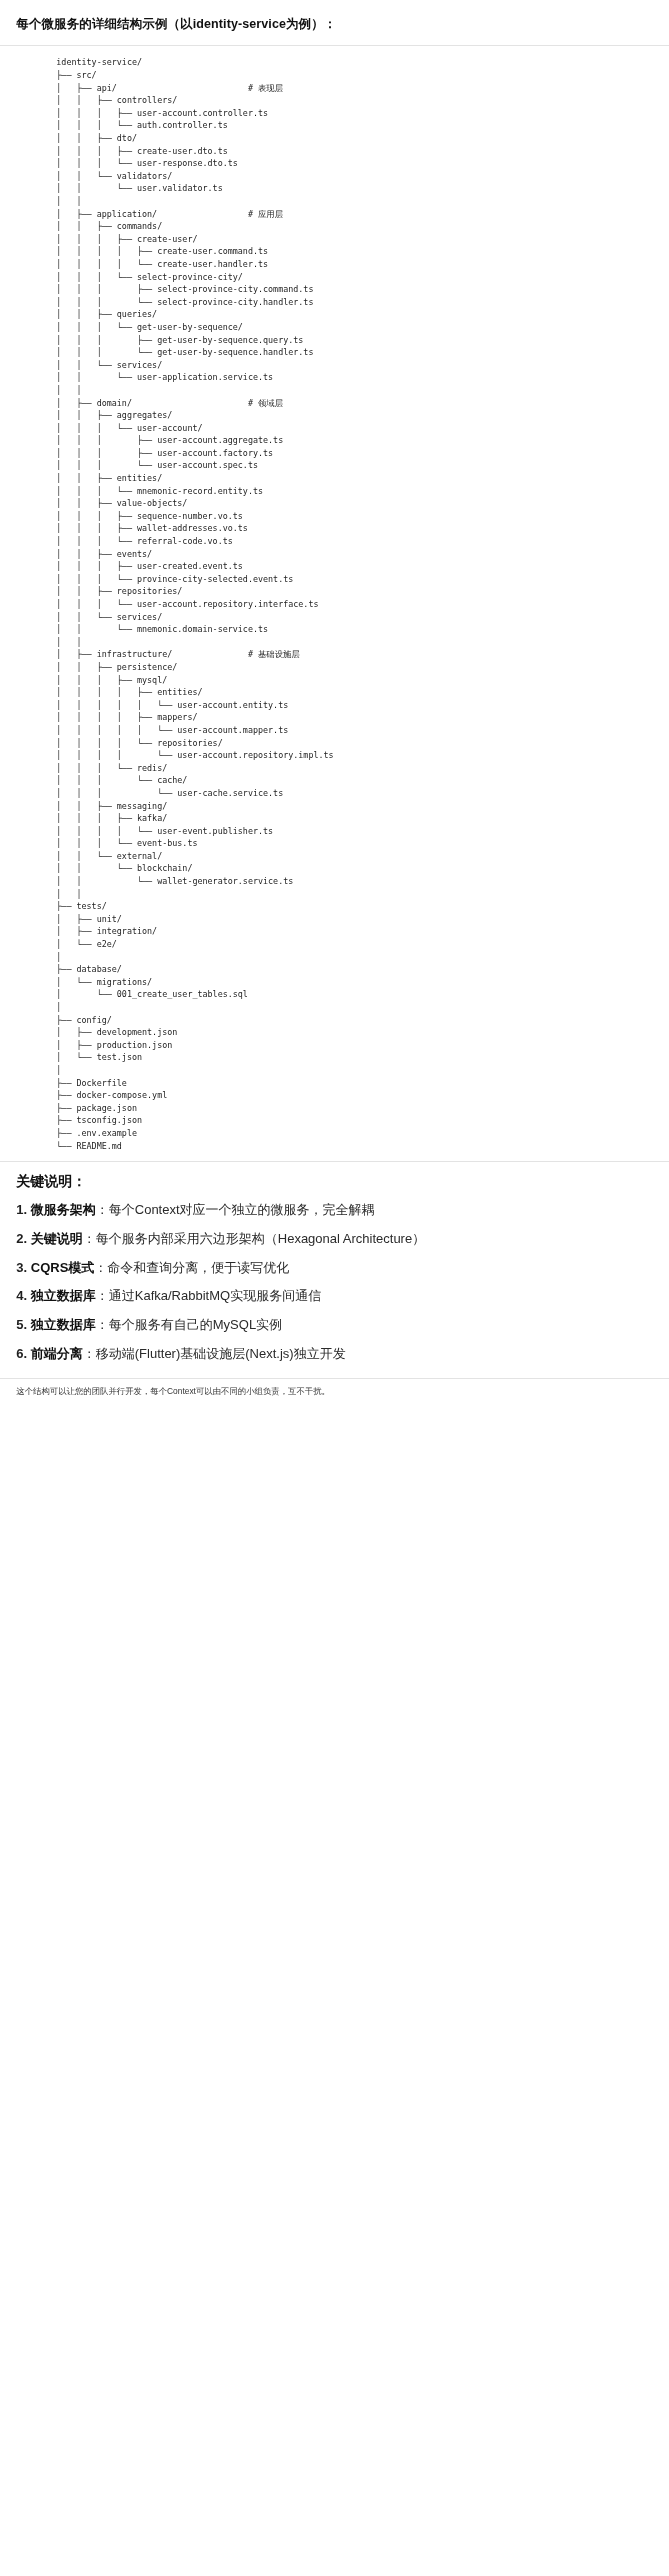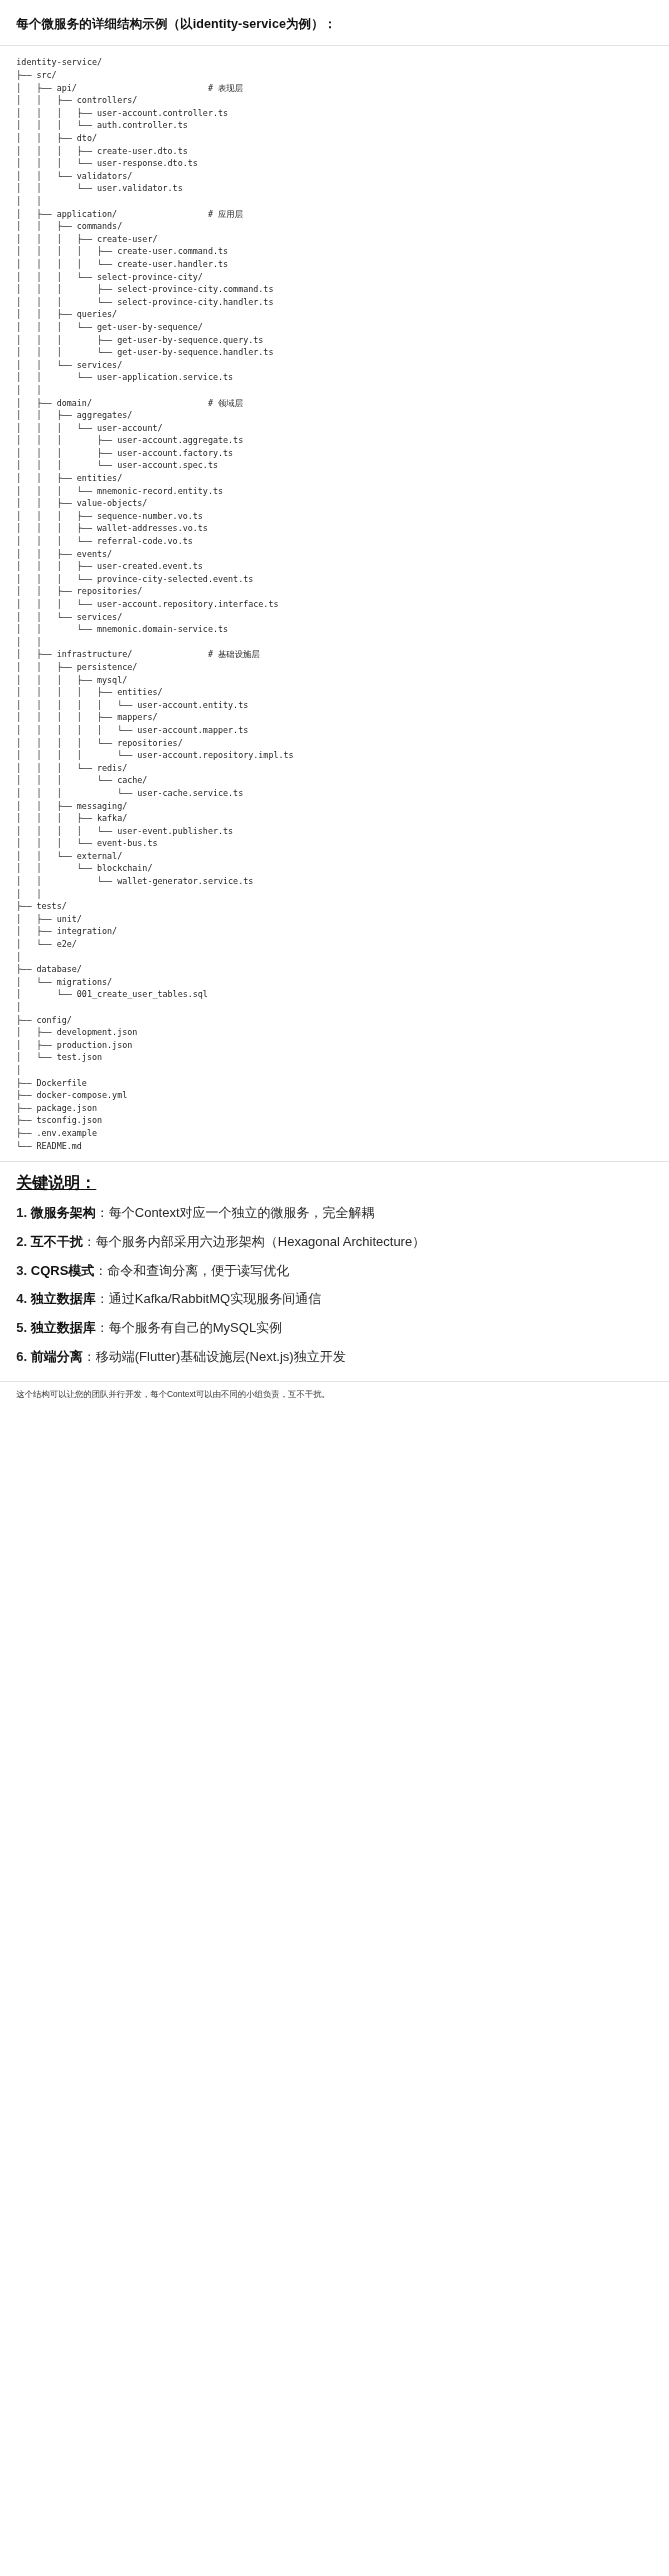--- a/index.html
+++ b/index.html
@@ -24,39 +24,39 @@
     color: #111111;
     letter-spacing: 0.1px;
   }
   .divider {
     height: 0.6px;
     background: #e3e3e3;
     margin: 0 0 0 0;
   }
   .tree-wrap {
     padding: 11.3px 16.3px 8.8px 16.3px;
+    margin-left: 40px;
   }
   pre.tree {
     margin: 0;
     font-family: "DejaVu Sans Mono", "Liberation Mono", monospace;
     font-size: 8.4px;
     line-height: 12.6px;
     color: #1d1d1d;
     white-space: pre;
     letter-spacing: 0px;
   }
   .keys-wrap {
     padding: 11.3px 16.3px 5px 16.3px;
   }
   .keys-title {
-    font-size: 16px;
+    font-size: 14px;
     font-weight: bold;
     color: #111111;
     margin-bottom: 8.8px;
-    text-decoration: underline;
   }
   ol.keys {
     margin: 0;
     padding: 0;
     list-style: none;
     counter-reset: keyitem;
   }
   ol.keys li {
     counter-increment: keyitem;
     font-size: 13px;
@@ -186,21 +186,21 @@
 
   <div class="divider"></div>
 
   <div class="keys-wrap">
     <div class="keys-title">关键说明：</div>
     <ol class="keys">
       <li>
         <span class="key-name">微服务架构</span><span class="key-sep">：</span><span class="key-desc">每个Context对应一个独立的微服务，完全解耦</span>
       </li>
       <li>
-        <span class="key-name">互不干扰</span><span class="key-sep">：</span><span class="key-desc">每个服务内部采用六边形架构（Hexagonal Architecture）</span>
+        <span class="key-name">关键说明</span><span class="key-sep">：</span><span class="key-desc">每个服务内部采用六边形架构（Hexagonal Architecture）</span>
       </li>
       <li>
         <span class="key-name">CQRS模式</span><span class="key-sep">：</span><span class="key-desc">命令和查询分离，便于读写优化</span>
       </li>
       <li>
         <span class="key-name">独立数据库</span><span class="key-sep">：</span><span class="key-desc">通过Kafka/RabbitMQ实现服务间通信</span>
       </li>
       <li>
         <span class="key-name">独立数据库</span><span class="key-sep">：</span><span class="key-desc">每个服务有自己的MySQL实例</span>
       </li>

